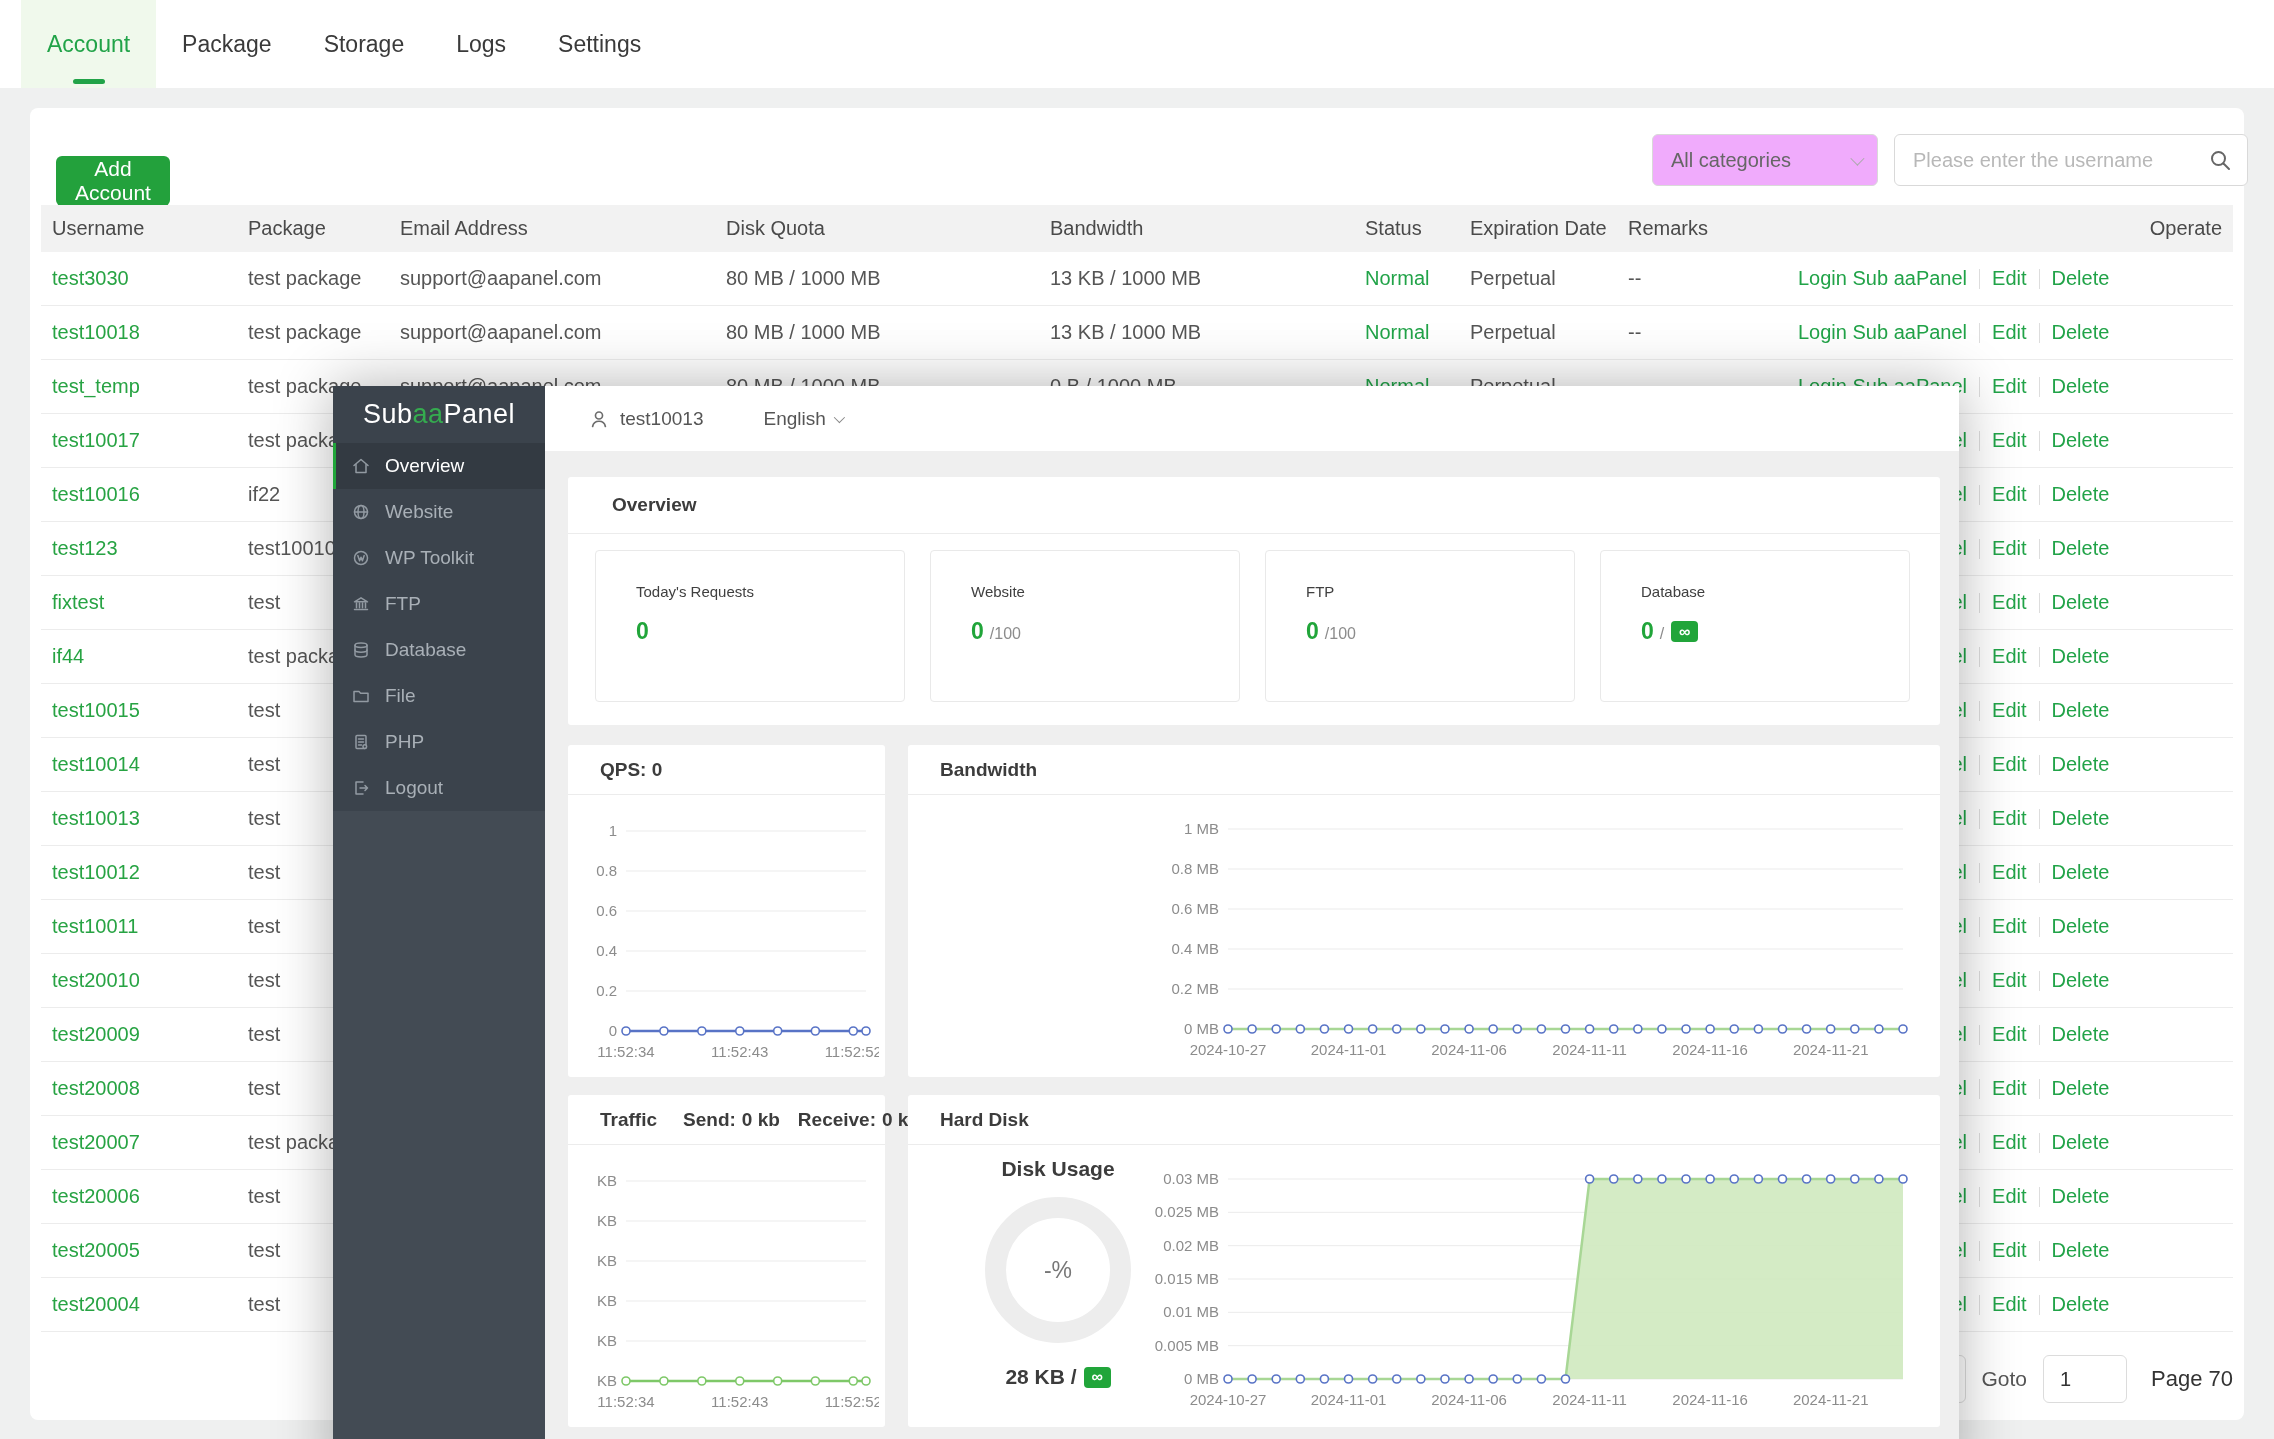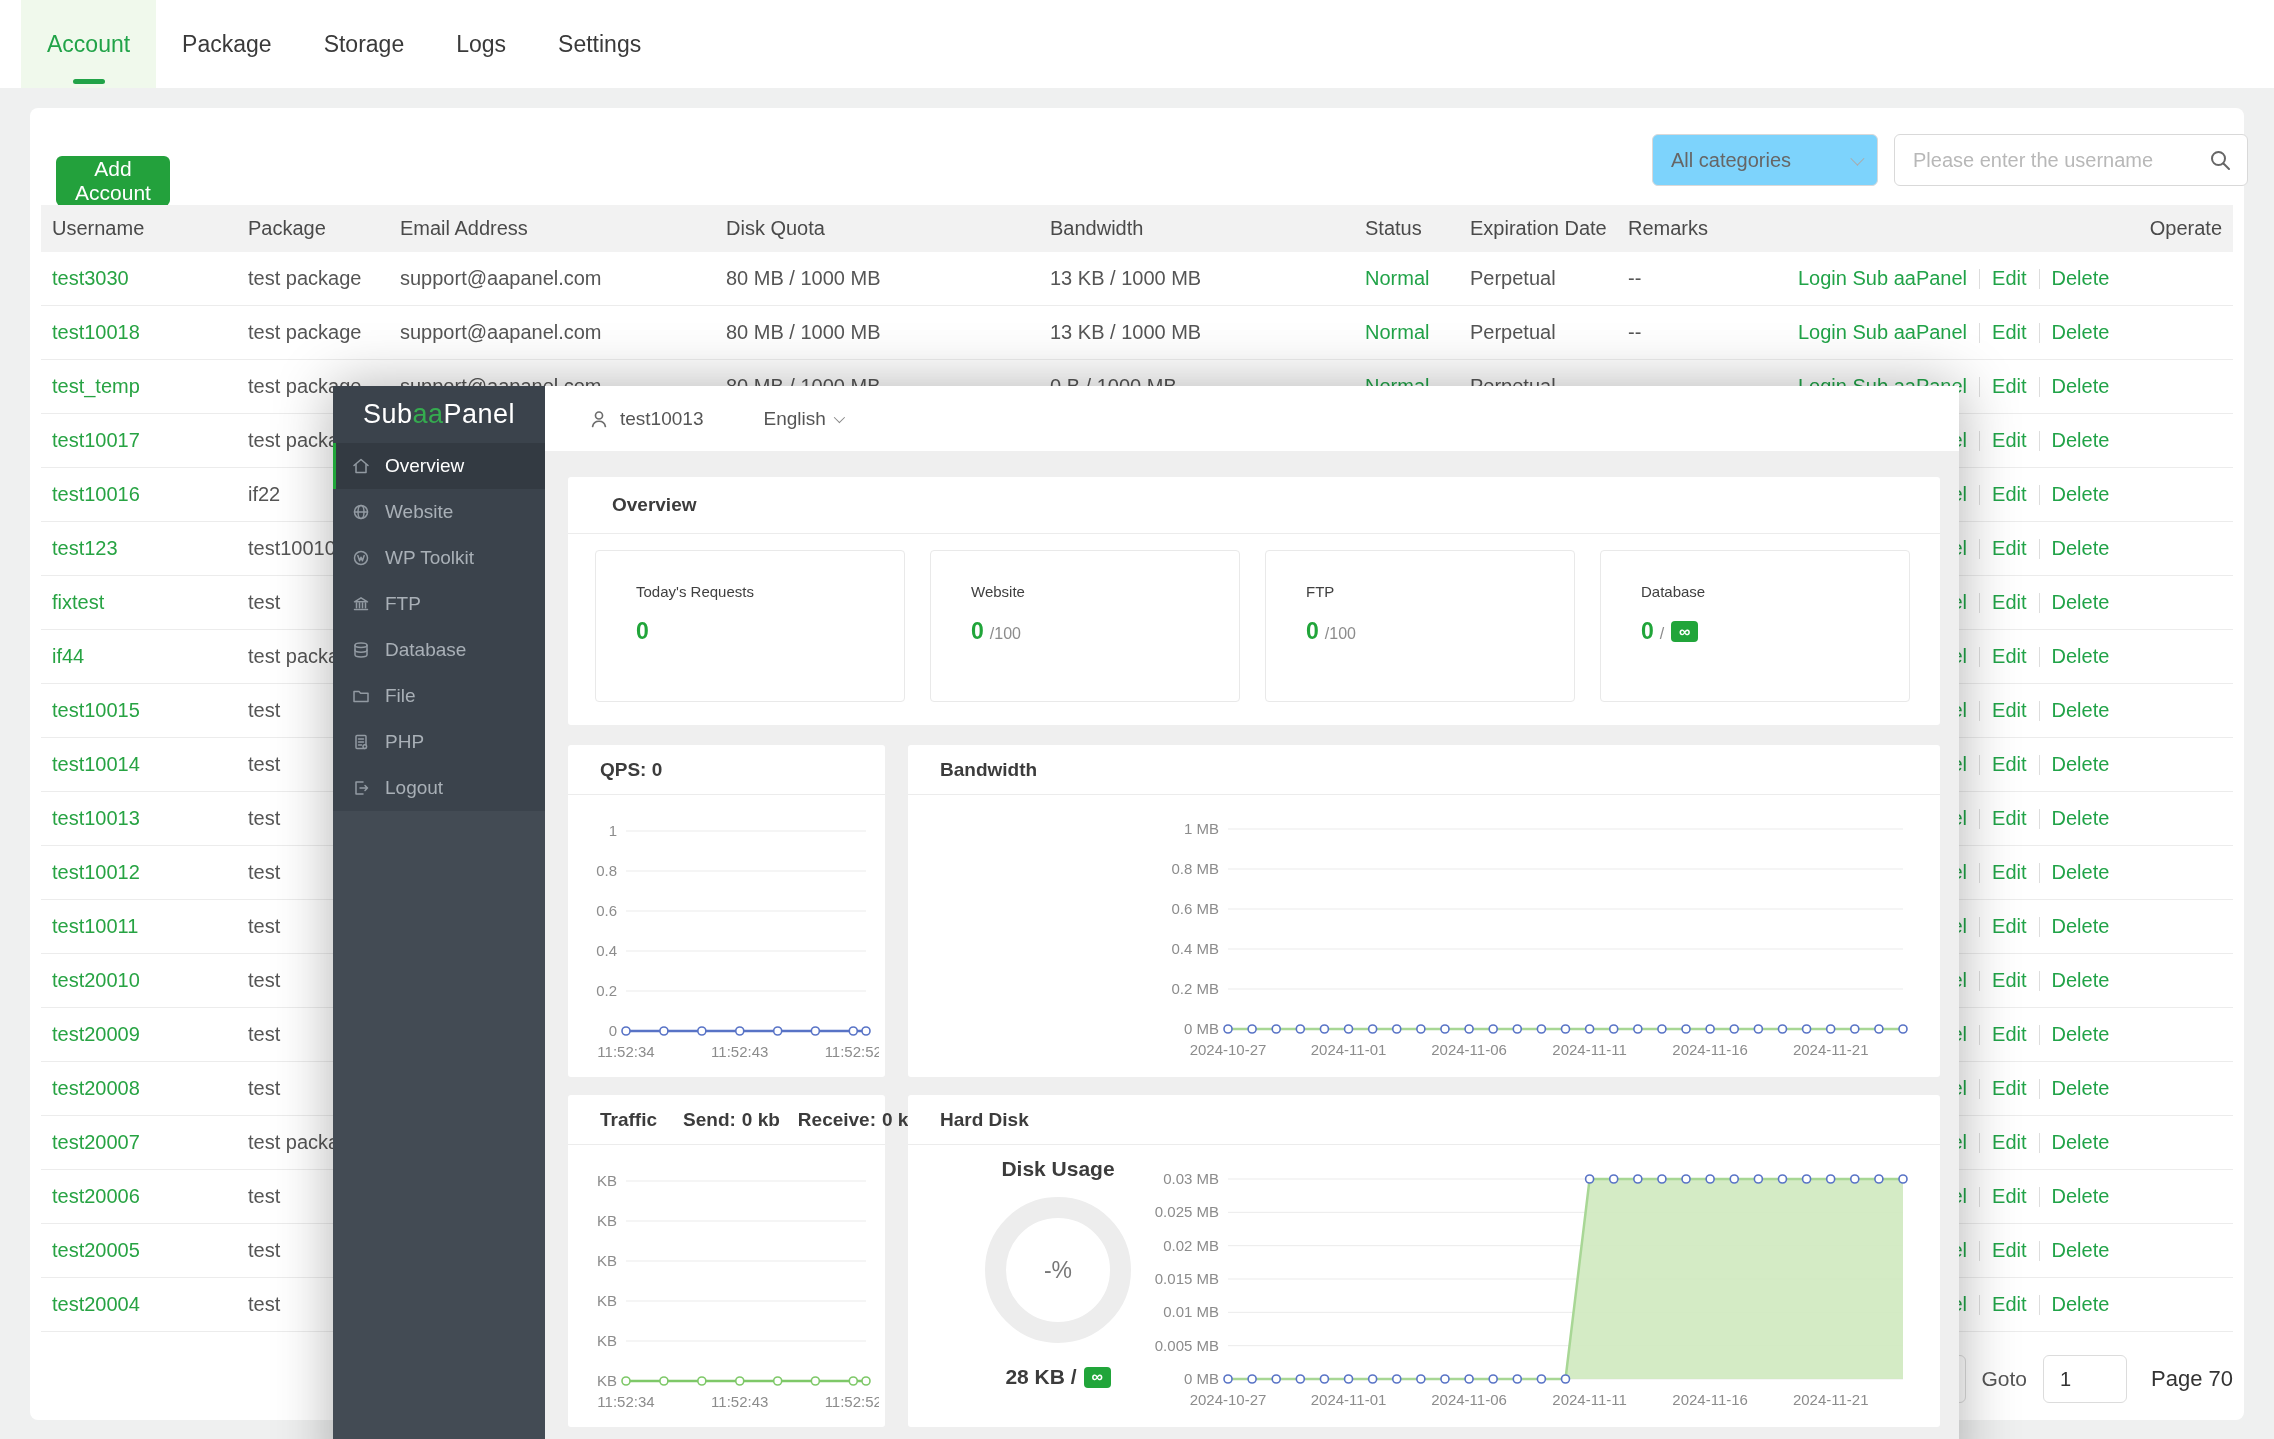--- a/index.html
+++ b/index.html
@@ -8,21 +8,21 @@
 
   
   .tabbar { position:absolute; left:0; top:0; width:2274px; height:88px; background:#fff; display:flex; align-items:stretch; padding-left:21px; }
   .tab { display:flex; align-items:center; padding:0 26px; font-size:23px; color:#3a3a3a; position:relative; cursor:pointer; }
   .tab.active { background:#f0f9ec; color:#21a348; }
   .tab.active::after { content:''; position:absolute; left:50%; transform:translateX(-50%); bottom:4px; width:32px; height:5px; background:#21a348; border-radius:3px; }
 
   
   .card { position:absolute; left:30px; top:108px; width:2214px; height:1312px; background:#fff; border-radius:8px; }
   .btn-add { position:absolute; left:26px; top:28px; width:114px; height:50px; background:#23a13c; color:#fff; border:none; border-radius:6px; font-size:21px; font-family:inherit; cursor:pointer;margin-top:20px; }
-  .select { position:absolute; left:1622px; top:26px; width:226px; height:52px; border:1px solid #d9d9d9; border-radius:6px; display:flex; align-items:center; justify-content:space-between; padding:0 16px 0 18px; font-size:20px; color:#666; cursor:pointer; background:#7dd3fc; }
+  .select { position:absolute; left:1622px; top:26px; width:226px; height:52px; border:1px solid #d9d9d9; border-radius:6px; display:flex; align-items:center; justify-content:space-between; padding:0 16px 0 18px; font-size:20px; color:#666; cursor:pointer; background:#f0abfc; }
   .chev { width:10px; height:10px; border-right:1.7px solid #aaa; border-bottom:1.7px solid #aaa; transform:rotate(45deg) translateY(-2px); display:inline-block; }
   .search { position:absolute; left:1864px; top:26px; width:354px; height:52px; border:1px solid #d9d9d9; border-radius:6px; display:flex; align-items:center; background:#fff; }
   .search input { border:none; outline:none; flex:1; font-size:20px; padding-left:18px; color:#333; font-family:inherit; background:transparent; }
   .search input::placeholder { color:#b8b8b8; }
   .search svg { margin-right:15px; flex:none; }
 
   
   .tbl { position:absolute; left:11px; top:97px; width:2192px; }
   .thead, .trow { display:grid; grid-template-columns:196px 152px 326px 324px 315px 105px 158px 170px 1fr; align-items:center; }
   .thead { height:47px; background:#f2f2f2; }

